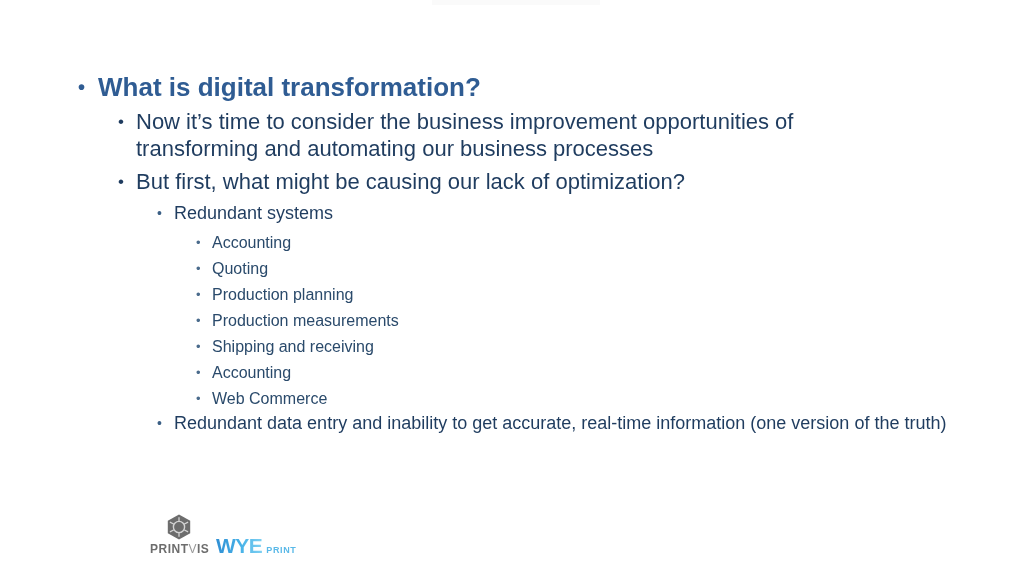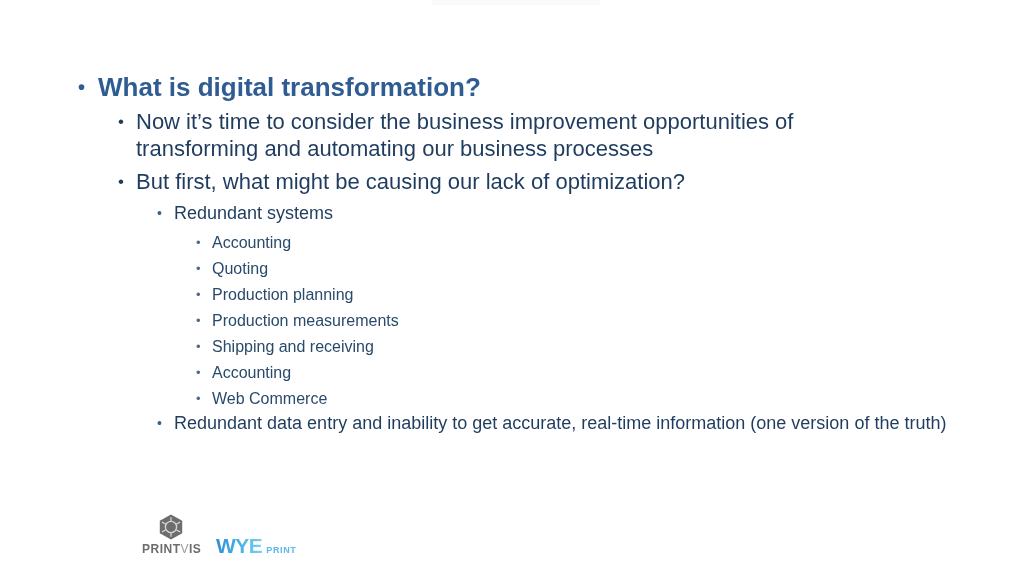--- a/index.html
+++ b/index.html
@@ -181,21 +181,21 @@
     font-size: 5px;
     font-weight: bold;
     color: #c8783c;
     letter-spacing: 1.6px;
     margin-top: 2px;
     white-space: nowrap;
   }
 
   .logo-printvis {
     position: absolute;
-    left: 142px;
+    left: 150px;
     top: 8px;
     width: 58px;
     text-align: center;
   }
   .pv-mark {
     width: 30px;
     height: 28px;
     margin: 0 auto 1px auto;
     display: block;
   }

